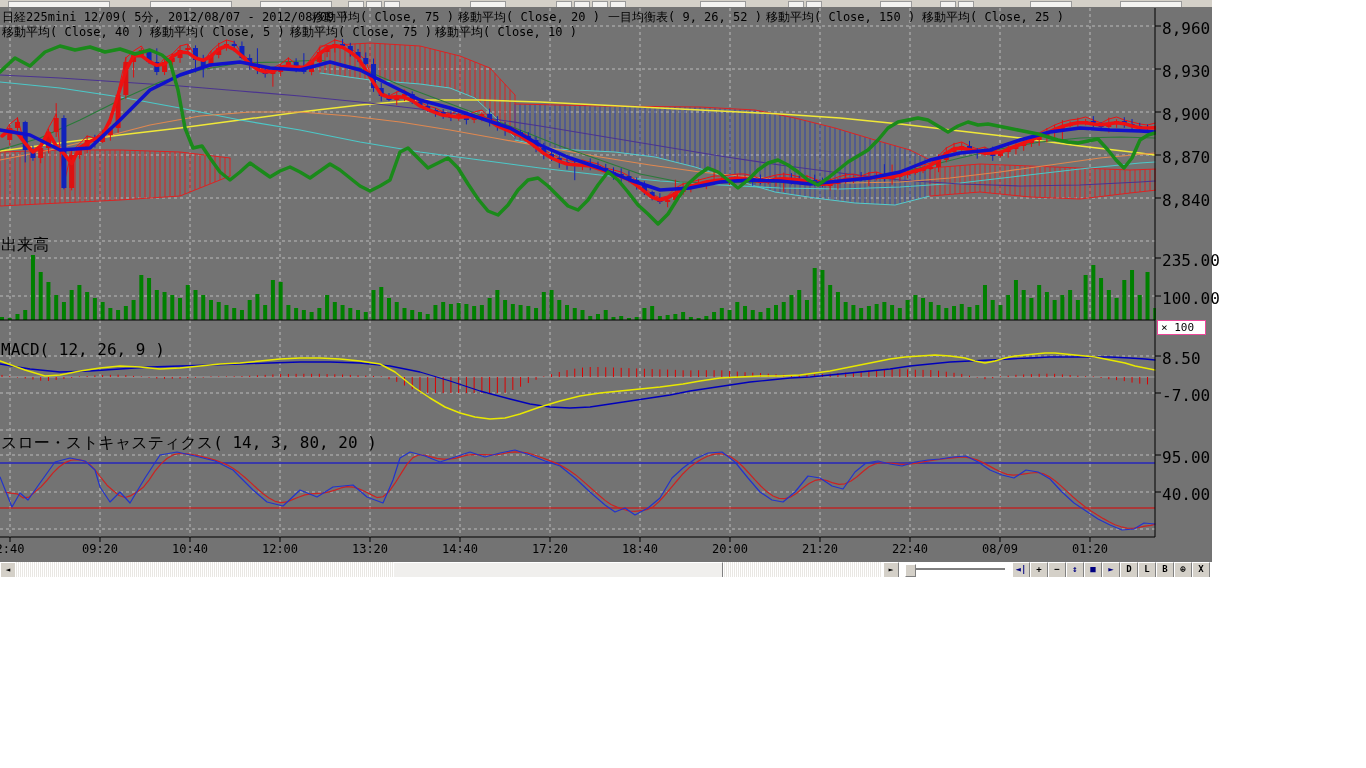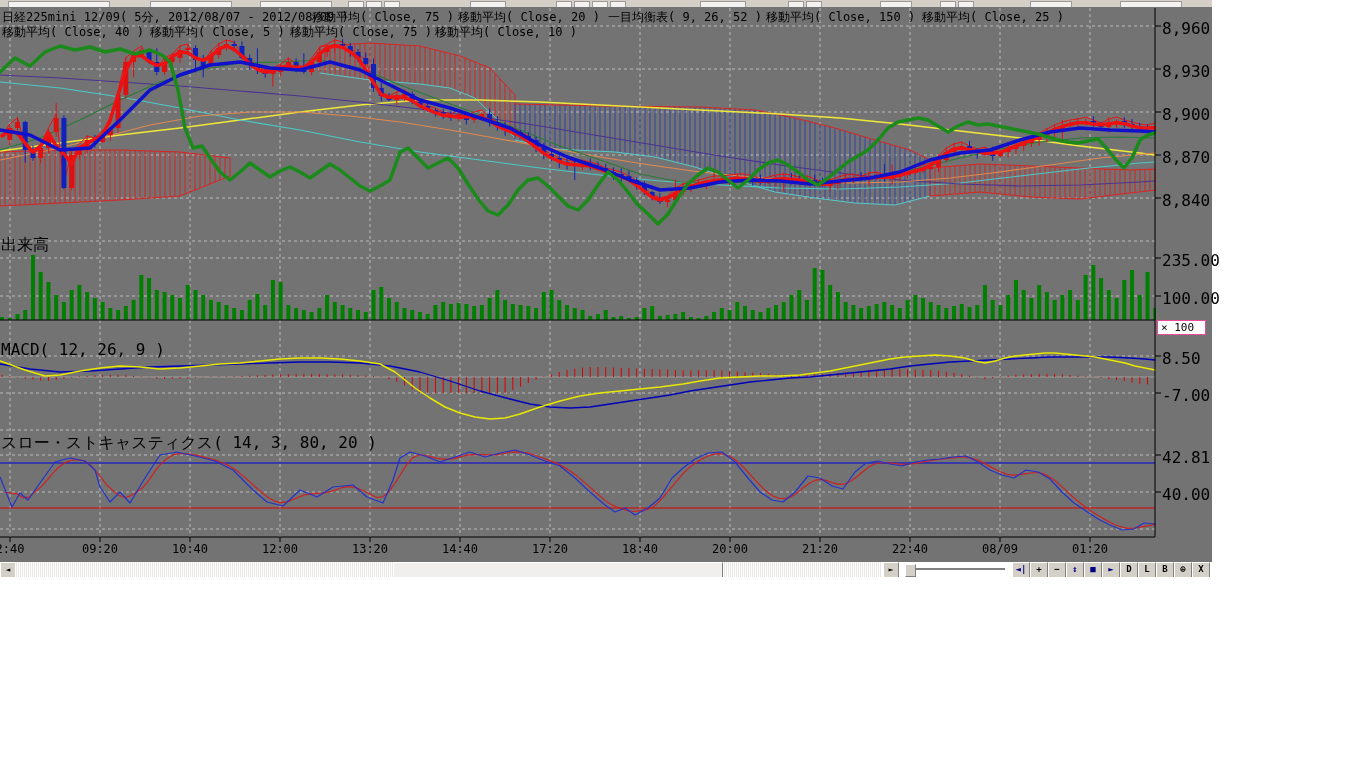--- a/index.html
+++ b/index.html
@@ -983,21 +983,21 @@
   <div id="axis-labels">
       <span class="axis-lbl" style="top: 19px;">8,960</span>
       <span class="axis-lbl" style="top: 62px;">8,930</span>
       <span class="axis-lbl" style="top: 105px;">8,900</span>
       <span class="axis-lbl" style="top: 148px;">8,870</span>
       <span class="axis-lbl" style="top: 191px; text-align: right;">8,840</span>
       <span class="axis-lbl" style="top: 251px;">235.00</span>
       <span class="axis-lbl" style="top: 289px;">100.00</span>
       <span class="axis-lbl" style="top: 349px;">8.50</span>
       <span class="axis-lbl" style="top: 386px;">-7.00</span>
-      <span class="axis-lbl" style="top: 448px;">42.81</span>
+      <span class="axis-lbl" style="top: 448px;">95.00</span>
       <span class="axis-lbl" style="top: 485px;">40.00</span>
     </div>
   <div id="time-labels">
       <span class="time-lbl" style="left: 10px;">2:40</span>
       <span class="time-lbl" style="left: 100px;">09:20</span>
       <span class="time-lbl" style="left: 190px;">10:40</span>
       <span class="time-lbl" style="left: 280px;">12:00</span>
       <span class="time-lbl" style="left: 370px;">13:20</span>
       <span class="time-lbl" style="left: 460px;">14:40</span>
       <span class="time-lbl" style="left: 550px;">17:20</span>

